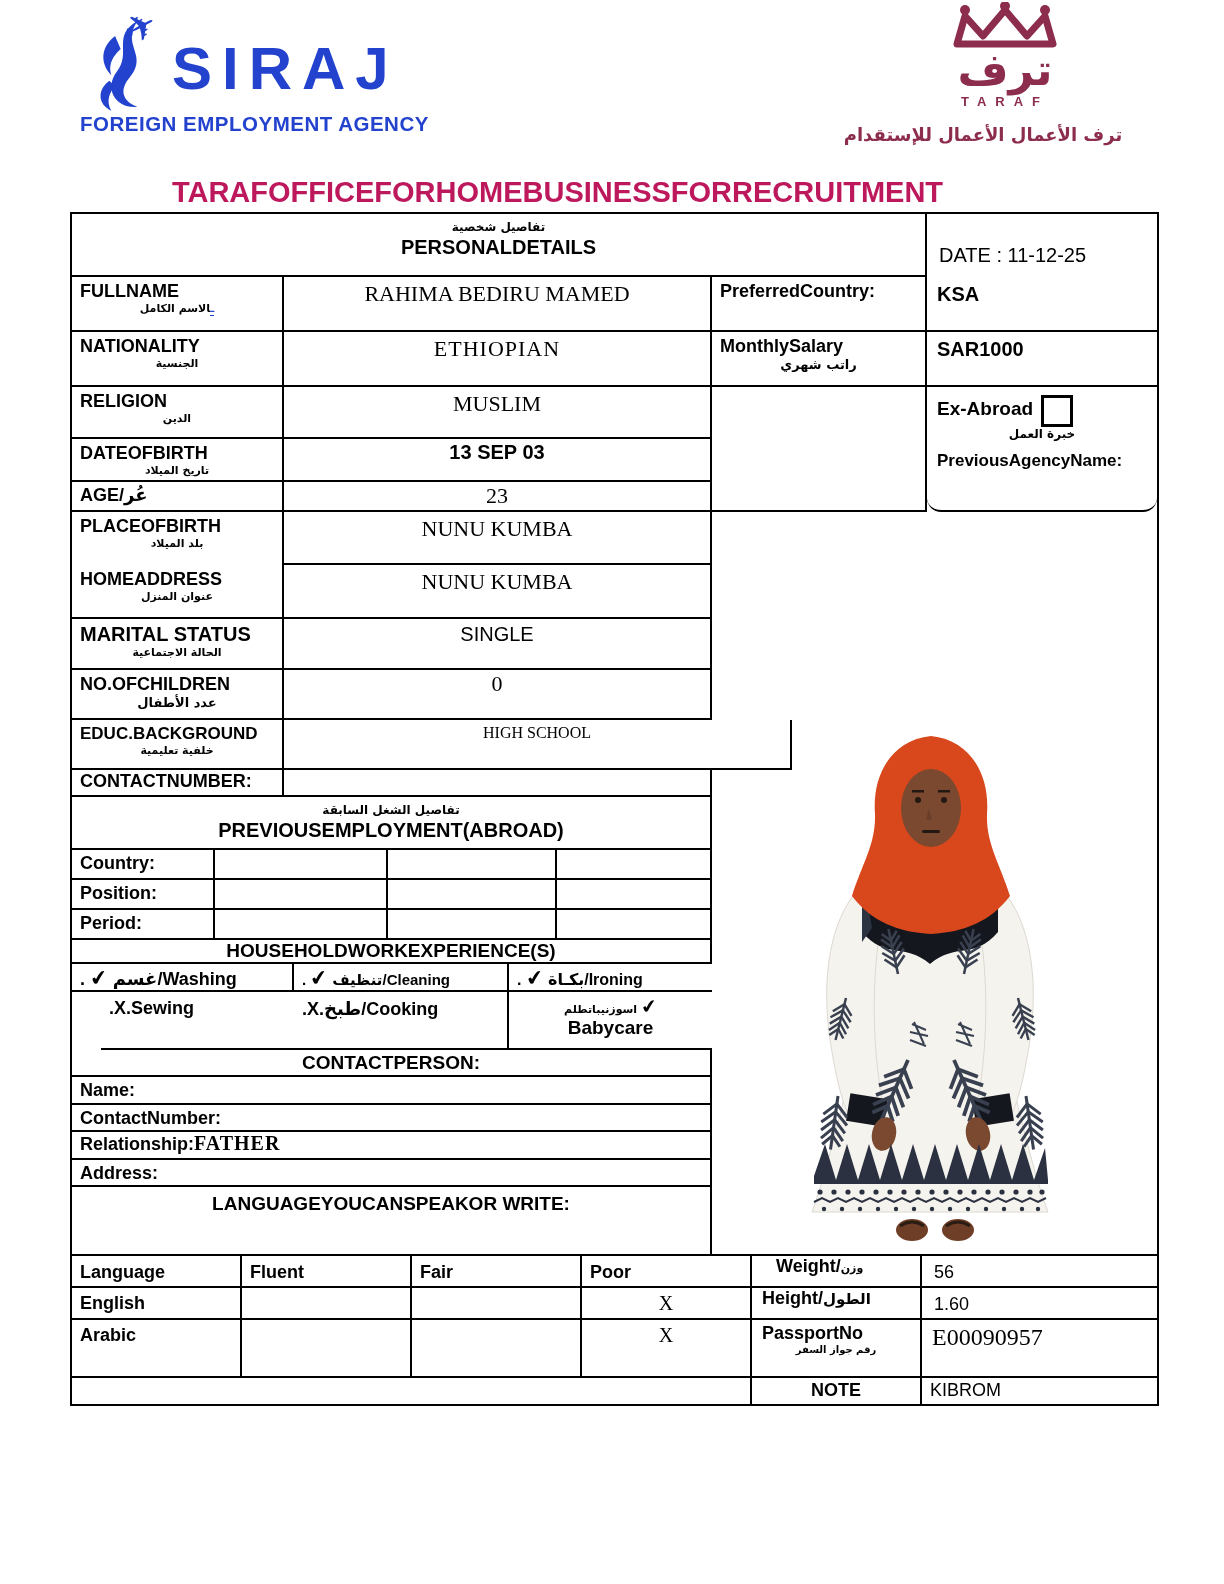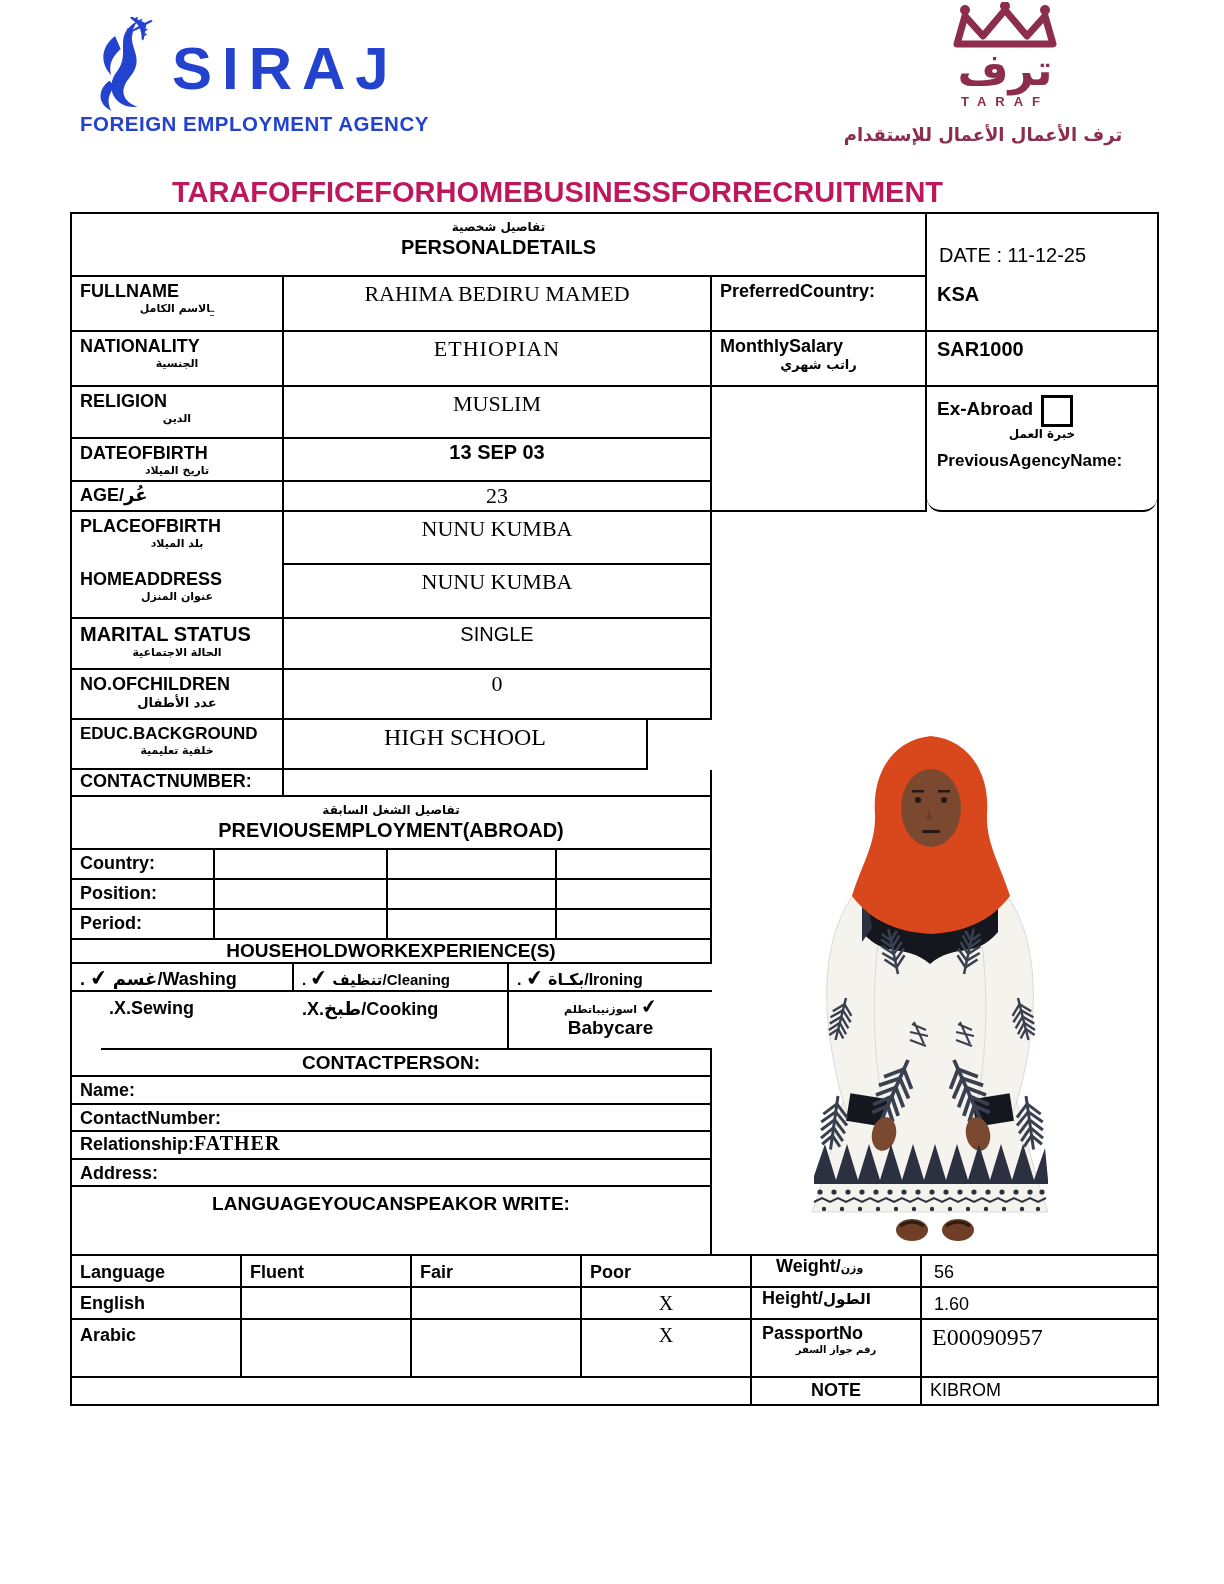--- a/index.html
+++ b/index.html
@@ -246,21 +246,21 @@
     <div class="c" style="left:0;top:456px;width:212px;height:50px;">
       <div class="lbl-en">NO.OFCHILDREN</div>
       <div class="lbl-ar" style="font-size:13px;">عدد الأطفال</div>
     </div>
     <div class="c vser" style="left:212px;top:456px;width:428px;height:50px;padding-top:1px;">0</div>
 
     <div class="c" style="left:0;top:506px;width:212px;height:50px;">
       <div class="lbl-en" style="font-size:17px;">EDUC.BACKGROUND</div>
       <div class="lbl-ar">خلفية تعليمية</div>
     </div>
-    <div class="c vser" style="left:212px;top:506px;width:364px;height:50px;font-size:24px;">HIGH SCHOOL</div>
+    <div class="c vser" style="left:212px;top:506px;width:508px;height:50px;font-size:16px;">HIGH SCHOOL</div>
 
     <div class="c" style="left:0;top:556px;width:212px;height:27px;">
       <div class="lbl-en" style="padding-top:1px;">CONTACTNUMBER:</div>
     </div>
     <div class="c" style="left:212px;top:556px;width:428px;height:27px;"></div>
 
     <div class="c hdr" style="left:0;top:583px;width:640px;height:53px;">
       <div class="h-ar">تفاصيل الشغل السابقة</div>
       <div class="h-en">PREVIOUSEMPLOYMENT(ABROAD)</div>
     </div>

